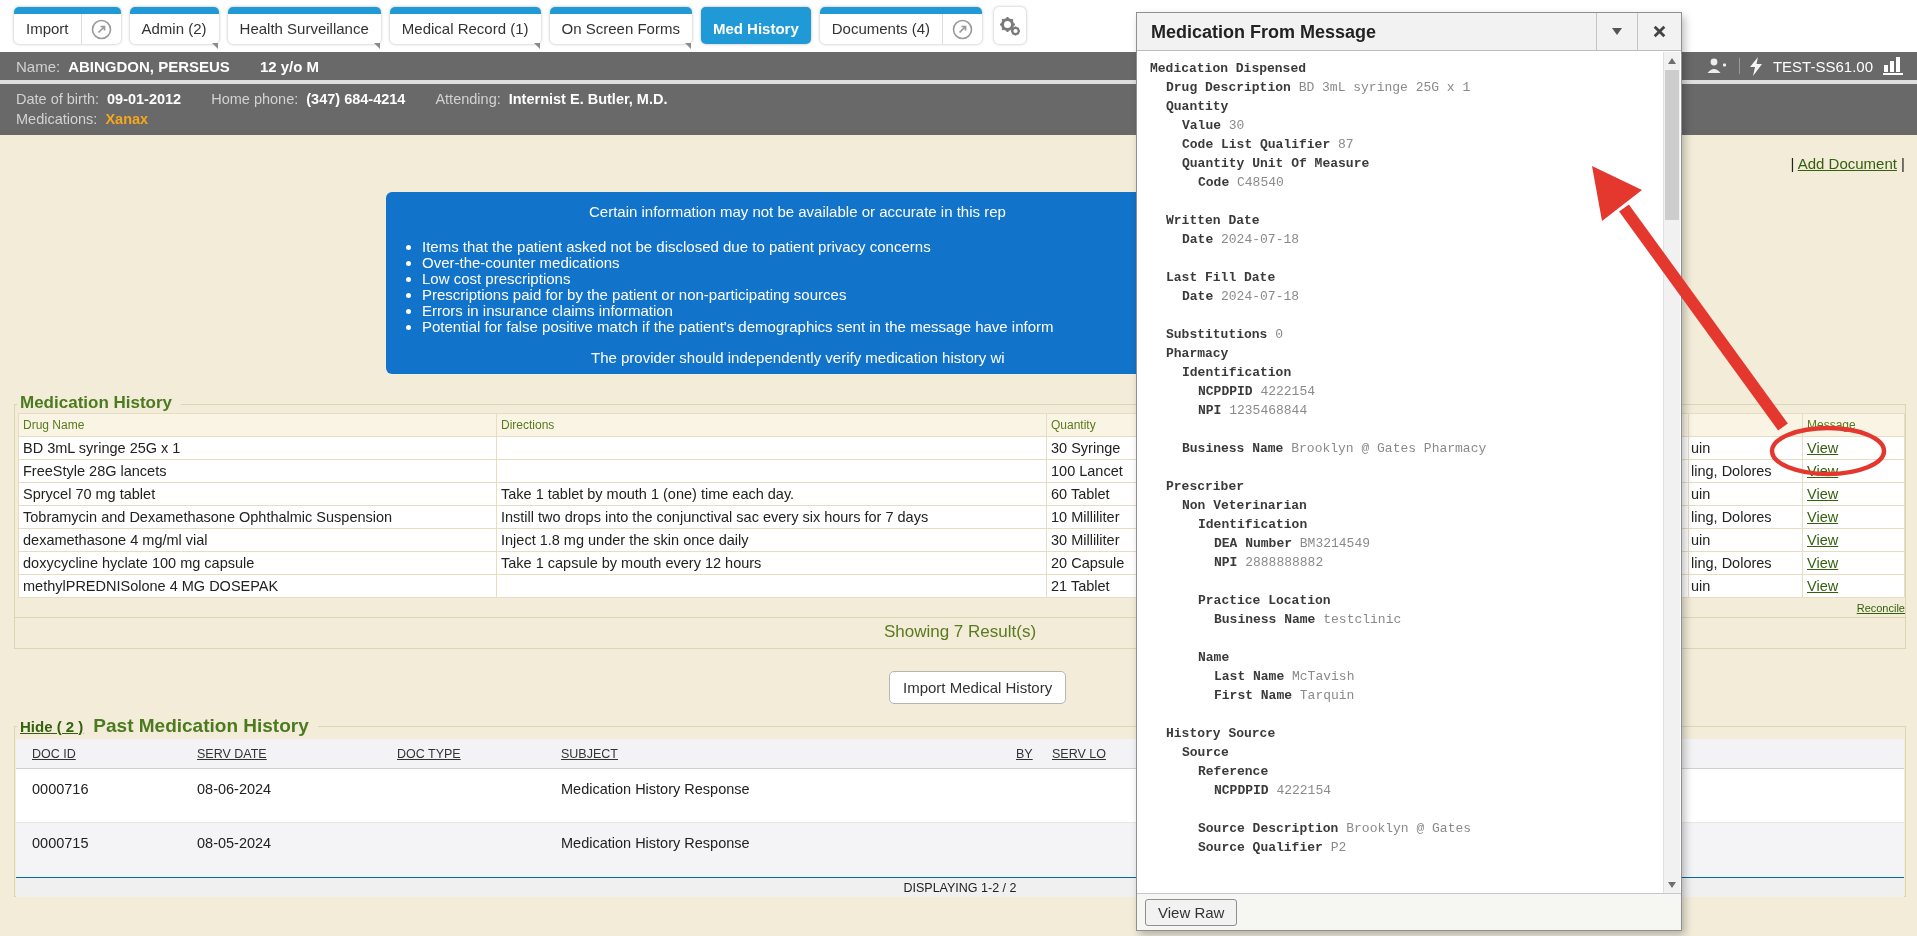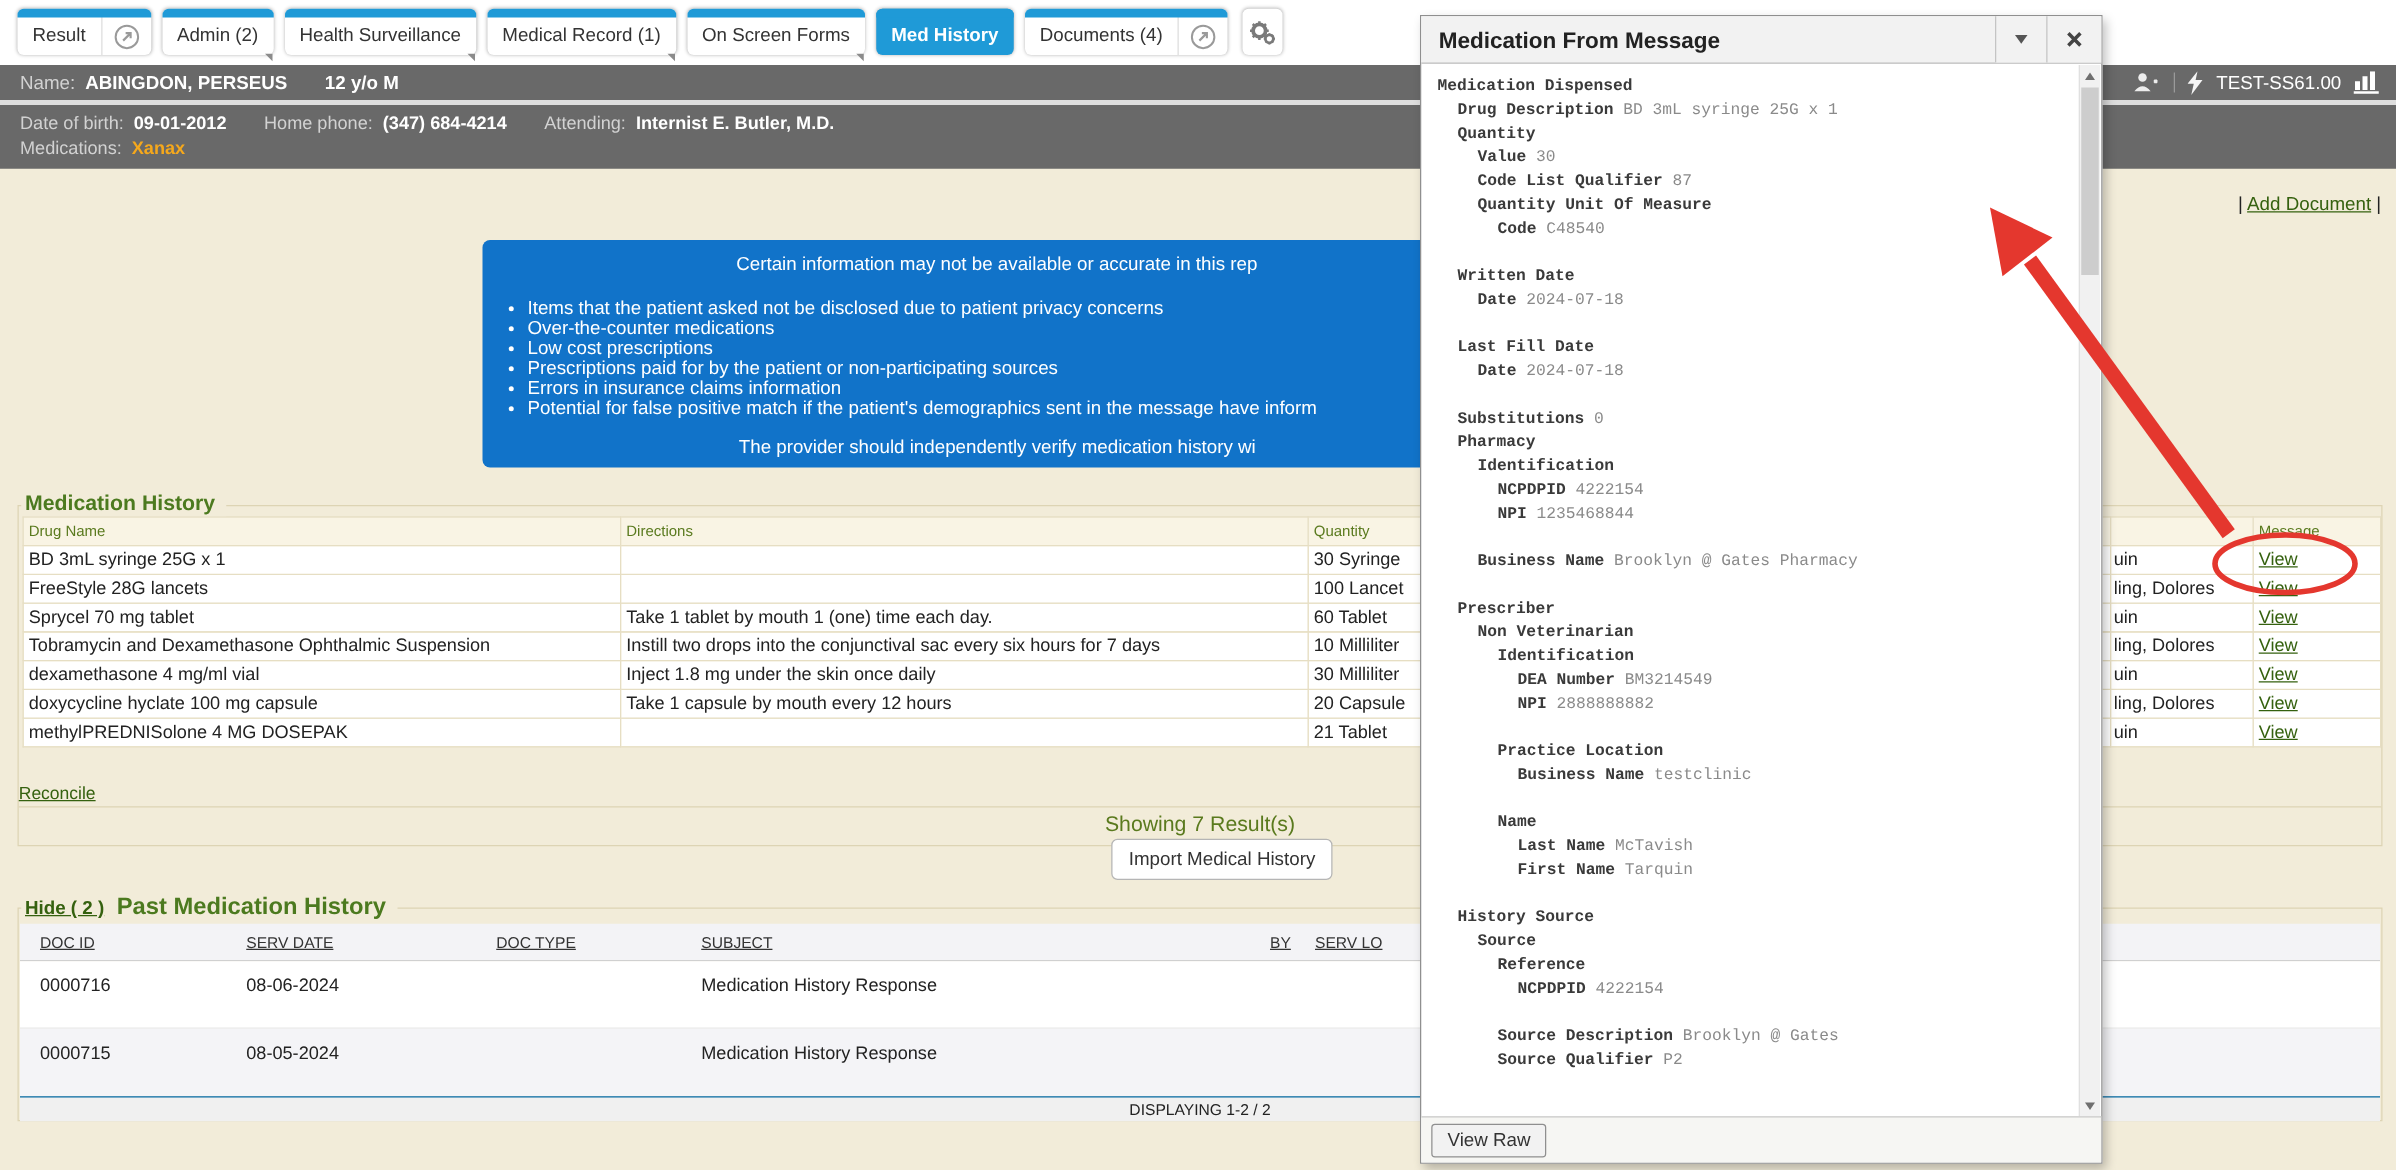--- a/index.html
+++ b/index.html
@@ -46,21 +46,21 @@
 
   
   .fset { position:absolute; border:1px solid #ddd4b4; z-index:1; }
   .fset-med { left:14px; top:404px; width:1892px; }
   .legend { position:absolute; top:-12px; left:2px; background:#f2ecd9; padding:0 9px 0 3px; white-space:nowrap; }
   .legend .ftitle { font-size:17px; font-weight:bold; color:#4c7a1f; }
   .medtbl { margin:8px 3px 0 3px; border-collapse:collapse; table-layout:fixed; width:1886px; font-size:14.5px; }
   .medtbl th { text-align:left; color:#5a7a1e; font-weight:normal; font-size:12px; background:#f9f4e4; border:1px solid #e6dec3; padding:4px 4px; height:20px; white-space:nowrap; overflow:hidden; }
   .medtbl td { border:1px solid #e6dec3; padding:3px 4px; height:18px; background:#fff; color:#222; white-space:nowrap; overflow:hidden; }
   .medtbl td.bycell { padding-left:2px; }
-  .reconcile-row { text-align:left; padding:4px 0 3px; font-size:14px;margin-top:24px; }
+  .reconcile-row { text-align:right; padding:4px 0 3px; font-size:11px; }
   .showing-row { border-top:1px solid #ddd4b4; text-align:center; color:#5a7a1e; font-size:17px; padding:4px 0 6px; }
 
   .import-btn { position:absolute; left:889px; top:671px; padding:7px 13px; background:#fff; border:1px solid #b5b5b5; border-radius:5px; font-size:15px; color:#333; cursor:pointer; z-index:1; }
 
   
   .fset-past { left:14px; top:726px; width:1892px; height:171px; }
   .legend-past { display:flex; gap:10px; align-items:baseline; }
   .hide-link { font-size:15px; font-weight:bold; }
   .ptitle { font-size:19px; font-weight:bold; color:#4c7a1f; }
   .phead { position:absolute; top:12px; left:1px; right:1px; height:30px; background:#f3f3f6; border-bottom:1px solid #d0d0d0; }
@@ -99,21 +99,21 @@
   .icon { display:inline-flex; align-items:center; justify-content:center; }
 </style>
 </head>
 <body>
 
 <div class="screen">
 
   <div class="topstrip"></div>
   <div class="tabs">
     <div class="tab">
-      <span class="tlabel">Result</span>
+      <span class="tlabel">Import</span>
       <span class="seg-icon">
         <svg width="21" height="21" viewBox="0 0 21 21">
             <circle cx="10.5" cy="10.5" r="9" fill="none" stroke="#9a9a9a" stroke-width="1.6"></circle>
             <path d="M7.5 13.5 L13.5 7.5 M9.5 7.5 L13.5 7.5 L13.5 11.5" fill="none" stroke="#9a9a9a" stroke-width="1.7"></path>
           </svg>
       </span>
     </div>
     <div class="tab fold">
       <span class="tlabel">Admin (2)</span>
     </div>

